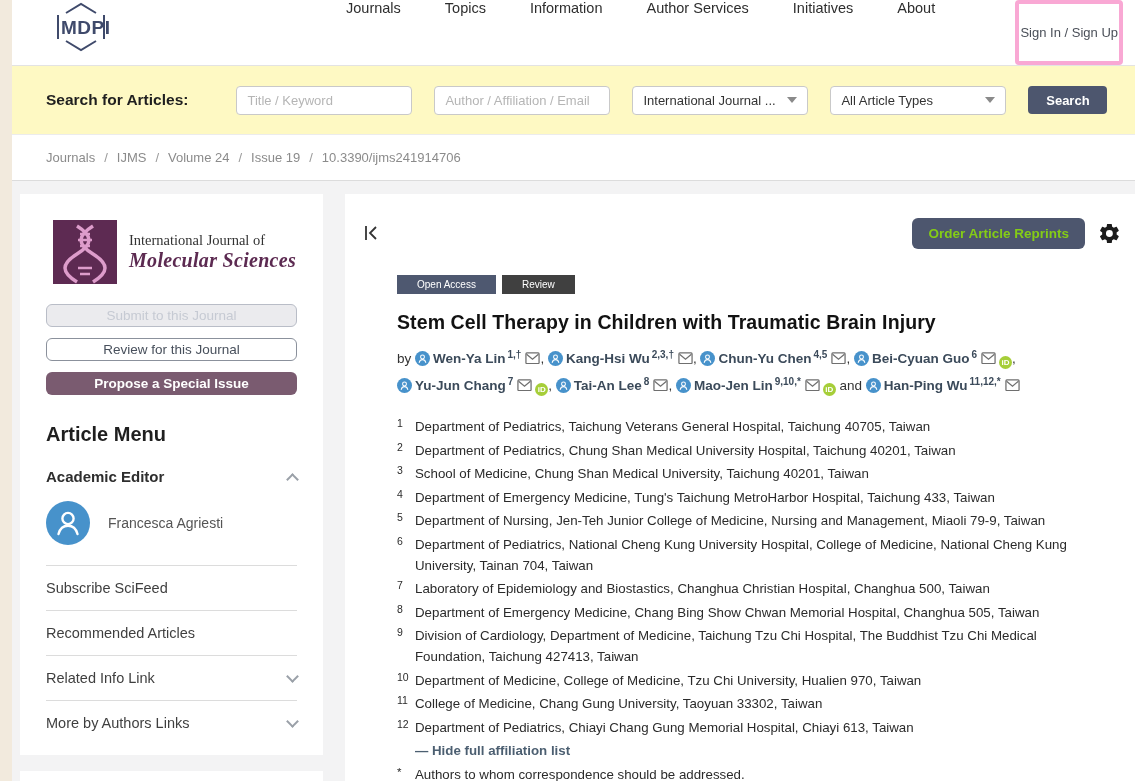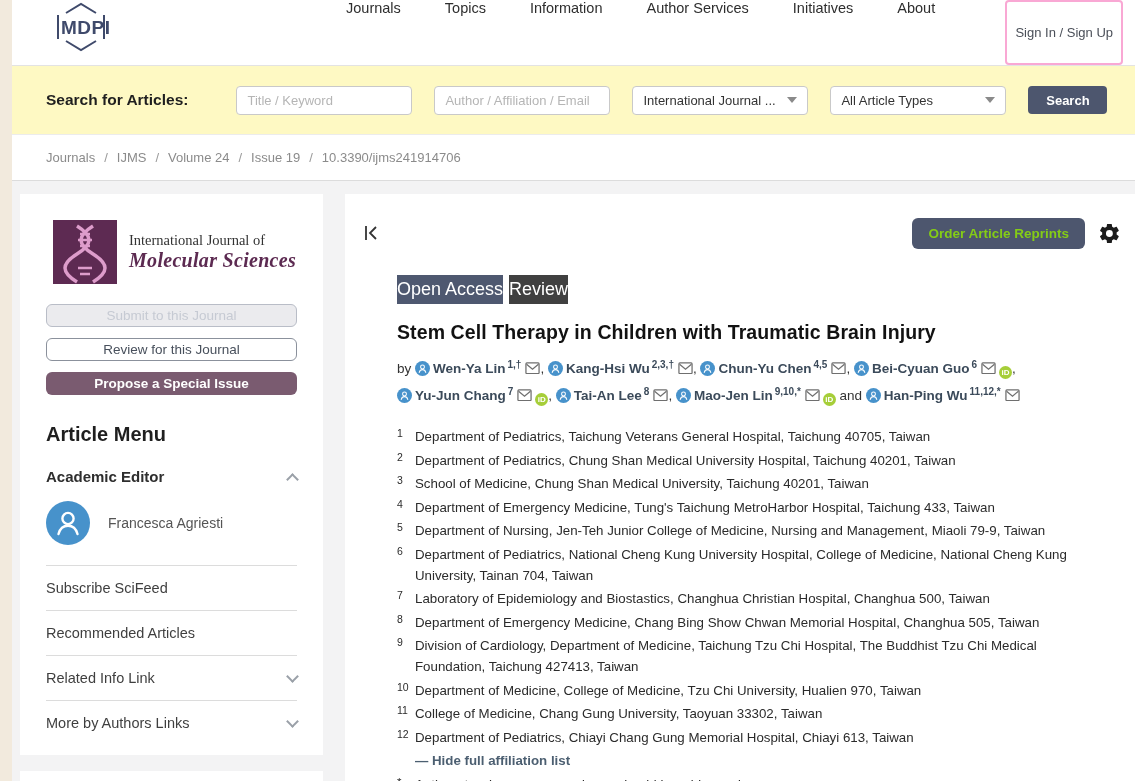--- a/index.html
+++ b/index.html
@@ -6,21 +6,21 @@
   html,body { width:1135px; height:781px; overflow:hidden; }
   body { font-family:"Liberation Sans", sans-serif; background:#f3f3f4; position:relative; }
 
   .edge-strip { position:absolute; left:0; top:0; width:12px; height:781px; background:#f2ead e; background:#f2eadd; z-index:60; }
 
   
   .top-header { height:66px; background:#fff; border-bottom:1px solid #e3e3e3; display:flex; padding-left:44px; }
   .mdpi-logo { width:74px; height:54px; flex:0 0 auto; cursor:pointer; }
   .main-nav { display:flex; gap:44px; margin-left:228px; font-size:14.5px; color:#2e2e2e; }
   .nav-item { cursor:pointer; }
-  .signin-btn { margin-left:auto; margin-right:12px; border:2px solid #f9a8d4; border-radius:4px; padding:7px 8px; font-size:13px; color:#4a4f58; background:#fff; cursor:pointer; }
+  .signin-btn { margin-left:auto; margin-right:12px; border:4px solid #f9a8d4; border-radius:4px; padding:7px 1px; font-size:13px; color:#4a4f58; background:#fff; cursor:pointer; }
 
   
   .search-band { height:69px; background:#fef9c3; border-bottom:1px solid #ececec; display:flex; align-items:center; padding-left:46px; }
   .search-label { font-size:15.5px; font-weight:bold; color:#1f1f1f; margin-right:48px; }
   .search-input { width:176px; height:29px; border:1px solid #c9c9c9; border-radius:4px; padding:0 10px; font-size:13px; color:#333; margin-right:22px; background:#fff; font-family:"Liberation Sans",sans-serif; }
   .search-input::placeholder { color:#b5b5b5; }
   .fake-select { width:176px; height:29px; border:1px solid #c9c9c9; border-radius:4px; padding:0 10px; font-size:13px; color:#333; margin-right:22px; background:#fff; display:flex; align-items:center; justify-content:space-between; cursor:pointer; }
   .caret { width:0; height:0; border-left:5px solid transparent; border-right:5px solid transparent; border-top:6px solid #8a8a8a; }
   .search-btn { width:79px; height:28px; background:#4d566e; color:#fff; font-weight:bold; font-size:13px; border:none; border-radius:4px; cursor:pointer; }
 
@@ -60,21 +60,21 @@
   
   .main-card { flex:1; background:#fff; padding:24px 14px 20px 18px; height:610px; position:relative; }
   .main-top { display:flex; align-items:center; }
   .collapse-ic { cursor:pointer; margin-top:2px; }
   .top-right { margin-left:auto; display:flex; align-items:center; gap:13px; }
   .reprints-btn { background:#4d566e; color:#84cc16; font-weight:bold; font-size:13.5px; border:none; border-radius:6px; padding:8px 16px; cursor:pointer; font-family:"Liberation Sans",sans-serif; }
   .gear { cursor:pointer; display:flex; }
 
   .article-body { padding-left:34px; padding-right:10px; }
   .badges { display:flex; gap:6px; margin-top:26px; }
-  .badge { color:#fff; font-size:18px; padding:4px 0; cursor:pointer; }
+  .badge { color:#fff; font-size:10px; padding:4px 20px; cursor:pointer; }
   .art-title { margin-top:17px; font-size:19.5px; font-weight:bold; color:#121212; letter-spacing:.1px; }
 
   .authors { margin-top:13px; font-size:13.5px; color:#333; line-height:24px; max-width:672px; }
   .author-entry { white-space:nowrap; cursor:pointer; }
   .author-name { font-weight:bold; color:#3b4a5a; }
   .a-sup { font-size:10px; position:relative; top:-5px; color:#3b4a5a; font-weight:bold; padding-left:2px; }
   .ic-person { vertical-align:-3px; margin-right:3px; }
   .ic-mail { margin-left:4px; vertical-align:-1px; }
   .orcid { display:inline-block; width:13px; height:13px; border-radius:50%; background:#a6ce39; color:#fff; font-size:8px; font-weight:bold; text-align:center; line-height:13px; margin-left:3px; vertical-align:-2px; }
 

